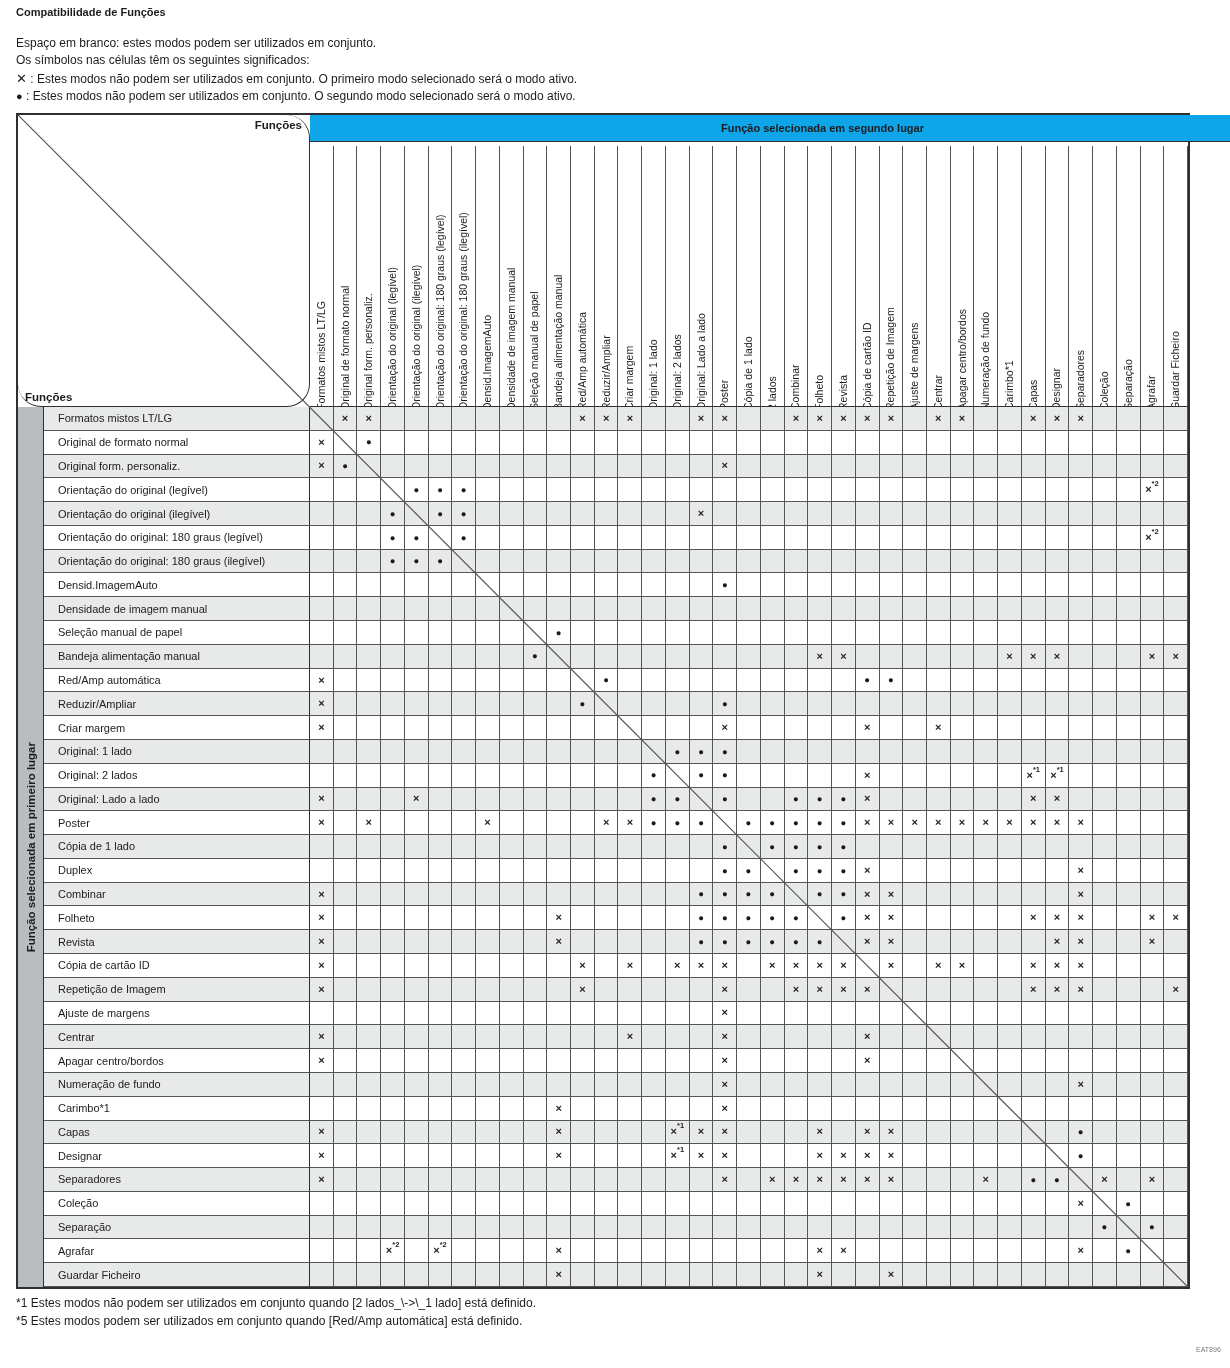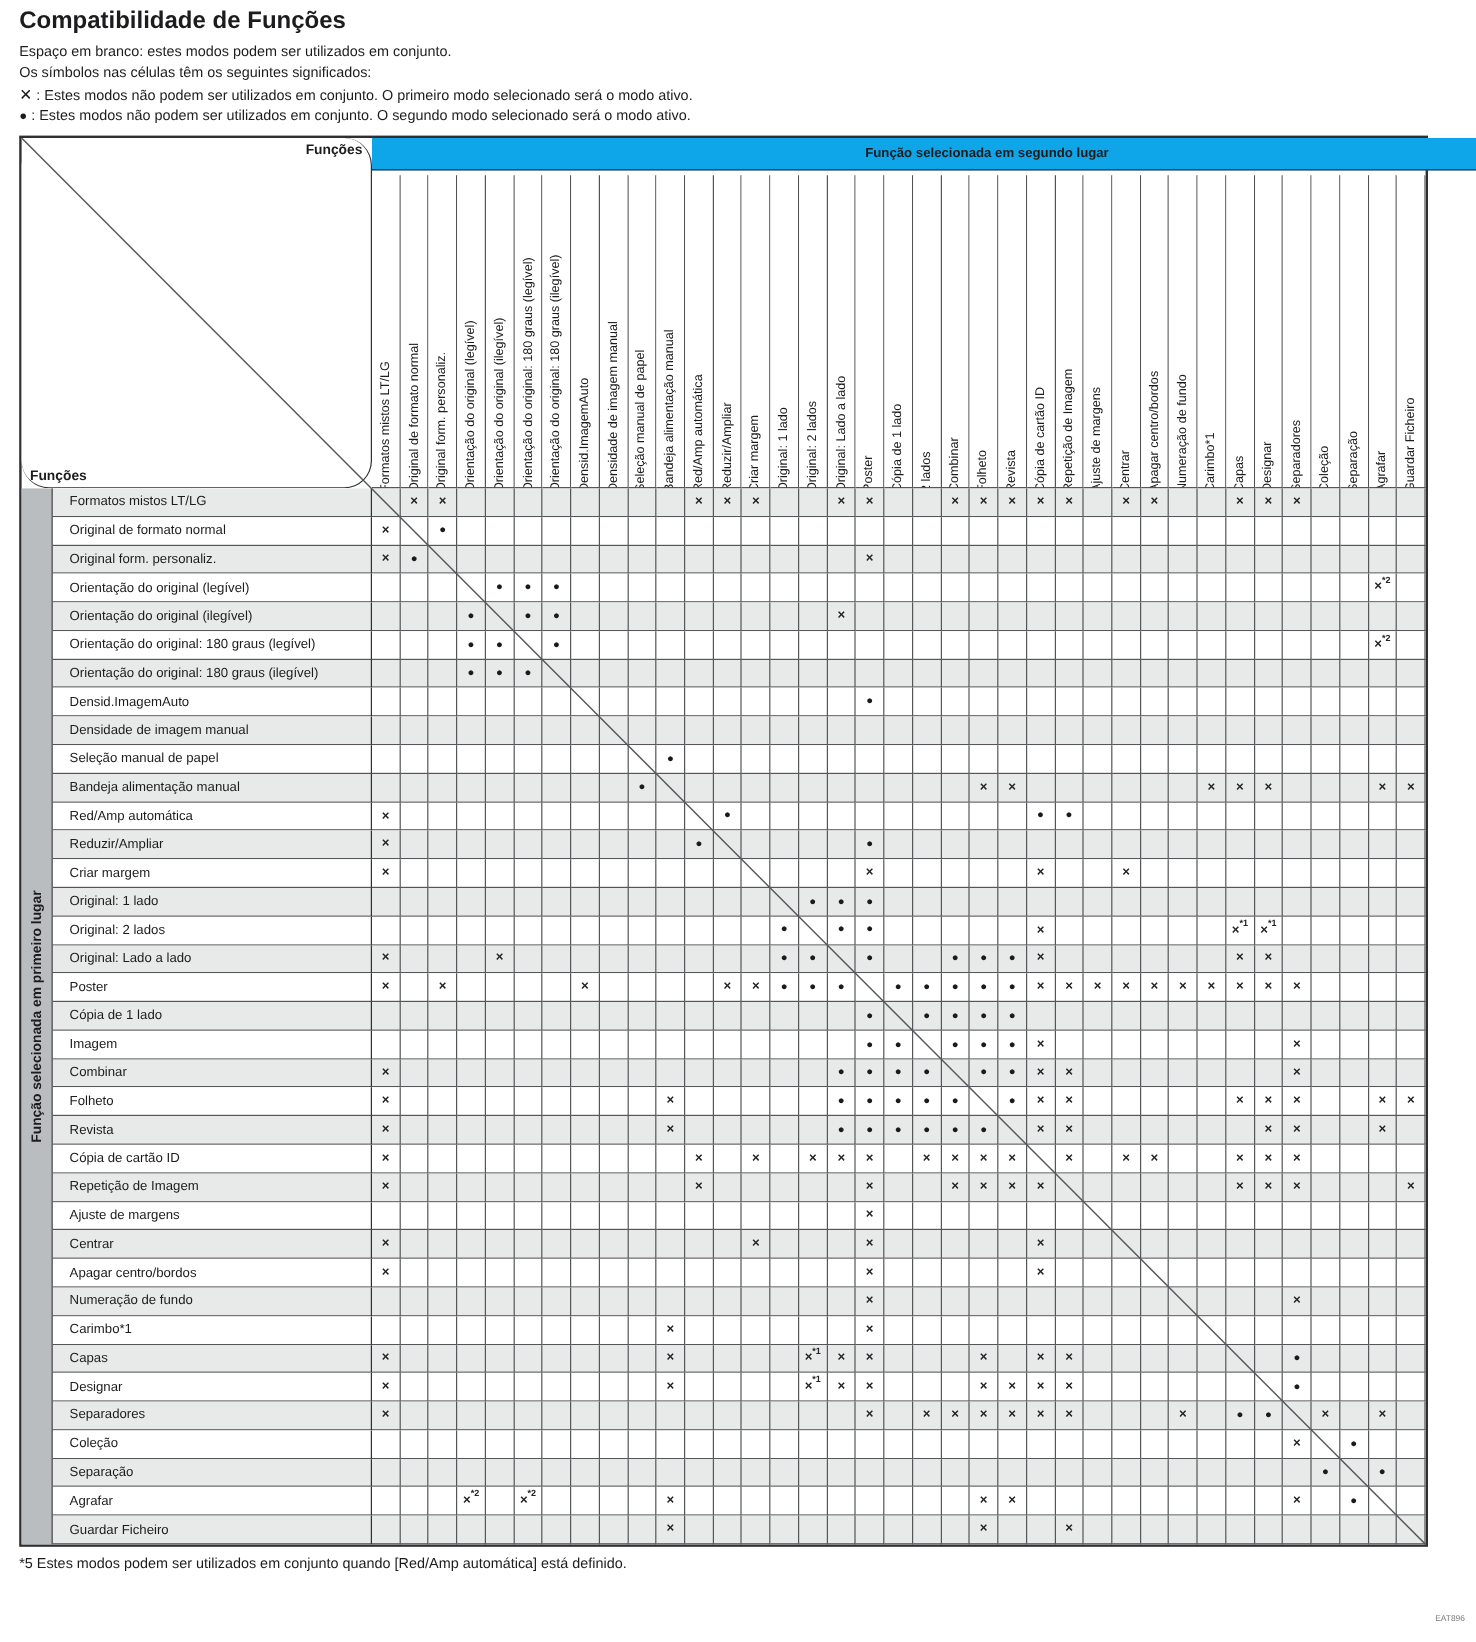--- a/index.html
+++ b/index.html
@@ -1,18 +1,18 @@
 <!DOCTYPE html>
 <html><head>
 <meta charset="utf-8">
 <style>
   html,body { margin:0; padding:0; background:#fff; }
   .page { position:relative; width:1230px; height:1368px; background:#fff;
           font-family:"Liberation Sans","DejaVu Sans",sans-serif; color:#1c1c1e; overflow:hidden; }
-  .title { position:absolute; left:16px; top:6px; font-size:20px; font-weight:bold; }
+  .title { position:absolute; left:16px; top:6px; font-size:11px; font-weight:bold; }
   .legend { position:absolute; left:16px; top:35px; font-size:12px; line-height:17.3px; }
   .lsym-dot { font-size:11px; }
   .lsym-x { font-size:13px; }
 
   .ctable { position:absolute; left:16px; top:113px; width:1170px; height:1172px;
             border:2px solid #2f2f31; background:#fff; }
   .corner { position:absolute; left:0; top:0; width:292px; height:292px;
             border-right:1px solid #2f2f31; border-bottom:1px solid #2f2f31;
             box-sizing:border-box; background:#fff;border-radius:23px; }
   .corner .ctop { position:absolute; right:7px; top:4px; font-weight:bold; font-size:11.5px; }
@@ -1318,21 +1318,21 @@
             <div class="mcell"></div>
             <div class="mcell"></div>
             <div class="mcell"></div>
             <div class="mcell"></div>
             <div class="mcell"></div>
             <div class="mcell"></div>
             <div class="mcell"></div>
           </div>
           <div class="mrow">
             <div class="rowlabel">
-              <span>Imagem</span>
+              <span>Duplex</span>
             </div>
             <div class="mcell"></div>
             <div class="mcell"></div>
             <div class="mcell"></div>
             <div class="mcell"></div>
             <div class="mcell"></div>
             <div class="mcell"></div>
             <div class="mcell"></div>
             <div class="mcell"></div>
             <div class="mcell"></div>
@@ -2542,18 +2542,19 @@
             <div class="mcell"></div>
           </div>
         </div>
     </div>
     <svg class="diag" width="1170" height="1172" viewBox="0 0 1170 1172">
       <line x1="0" y1="0" x2="1170" y2="1172" stroke="#55565a" stroke-width="1.2"></line>
     </svg>
   </div>
 
   <div class="footnotes">
+    <div>*1 Estes modos não podem ser utilizados em conjunto quando [2 lados_\-&gt;\_1 lado] está definido.</div>
     <div>*5 Estes modos podem ser utilizados em conjunto quando [Red/Amp automática] está definido.</div>
   </div>
 
   <div class="corner-code">EAT896</div>
 
 </div>
 
 </body></html>

